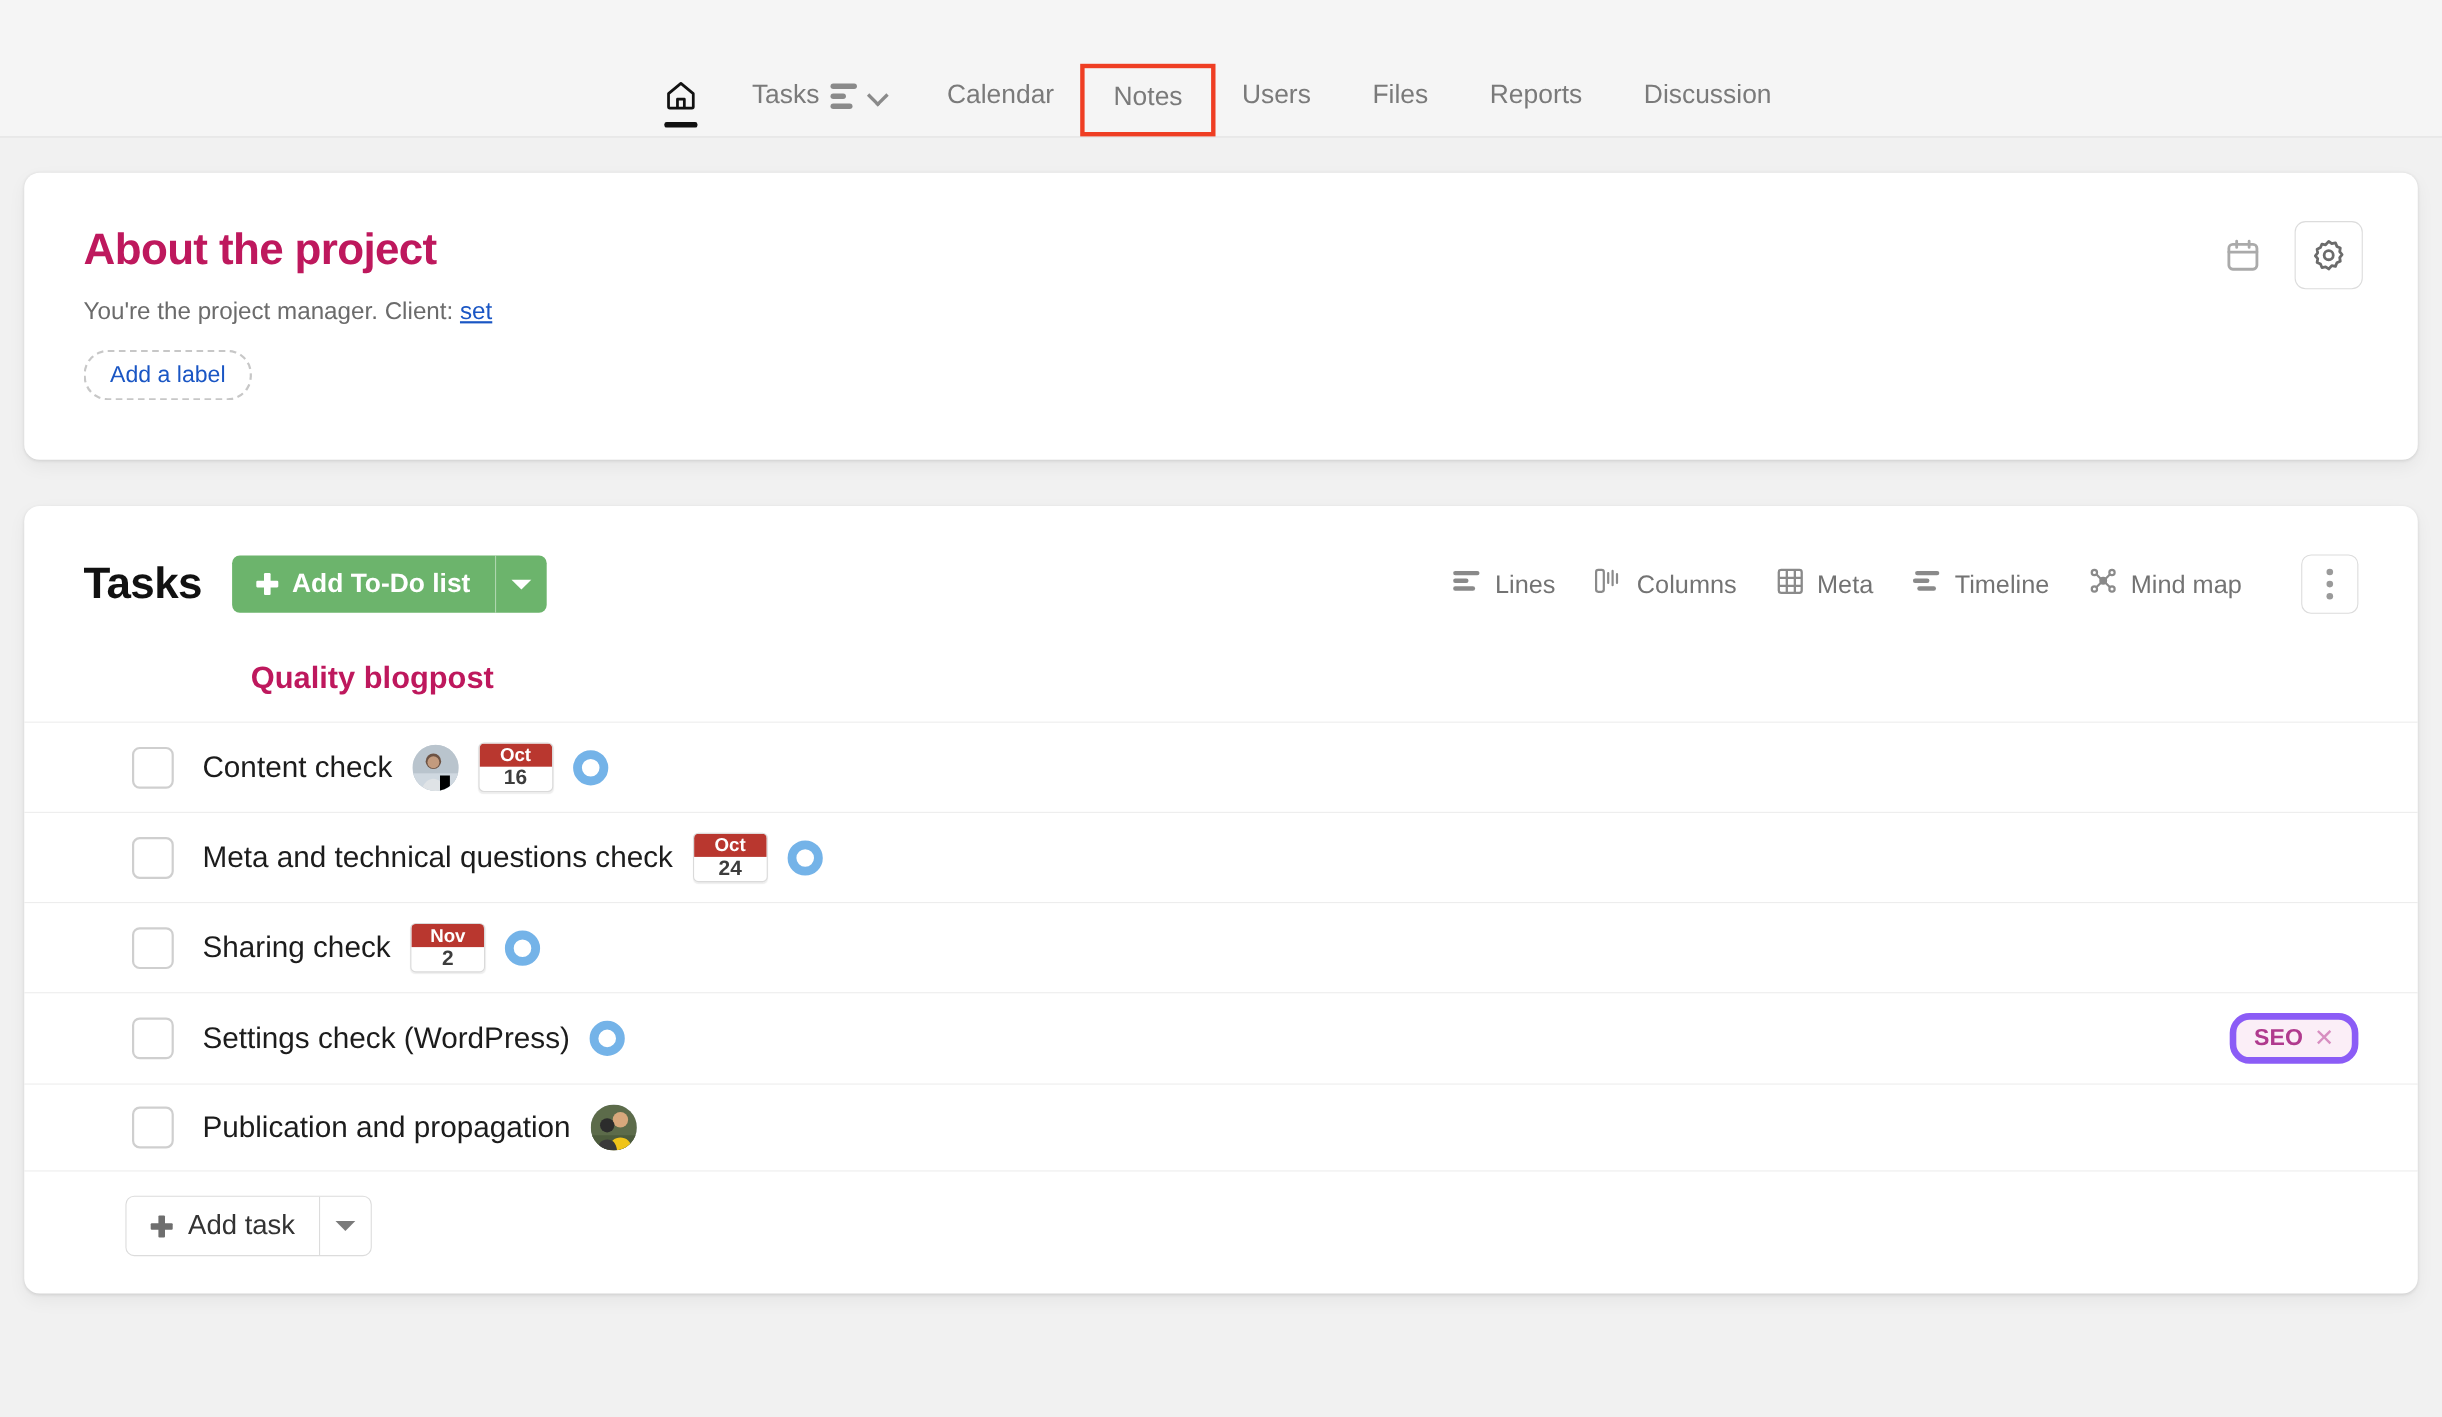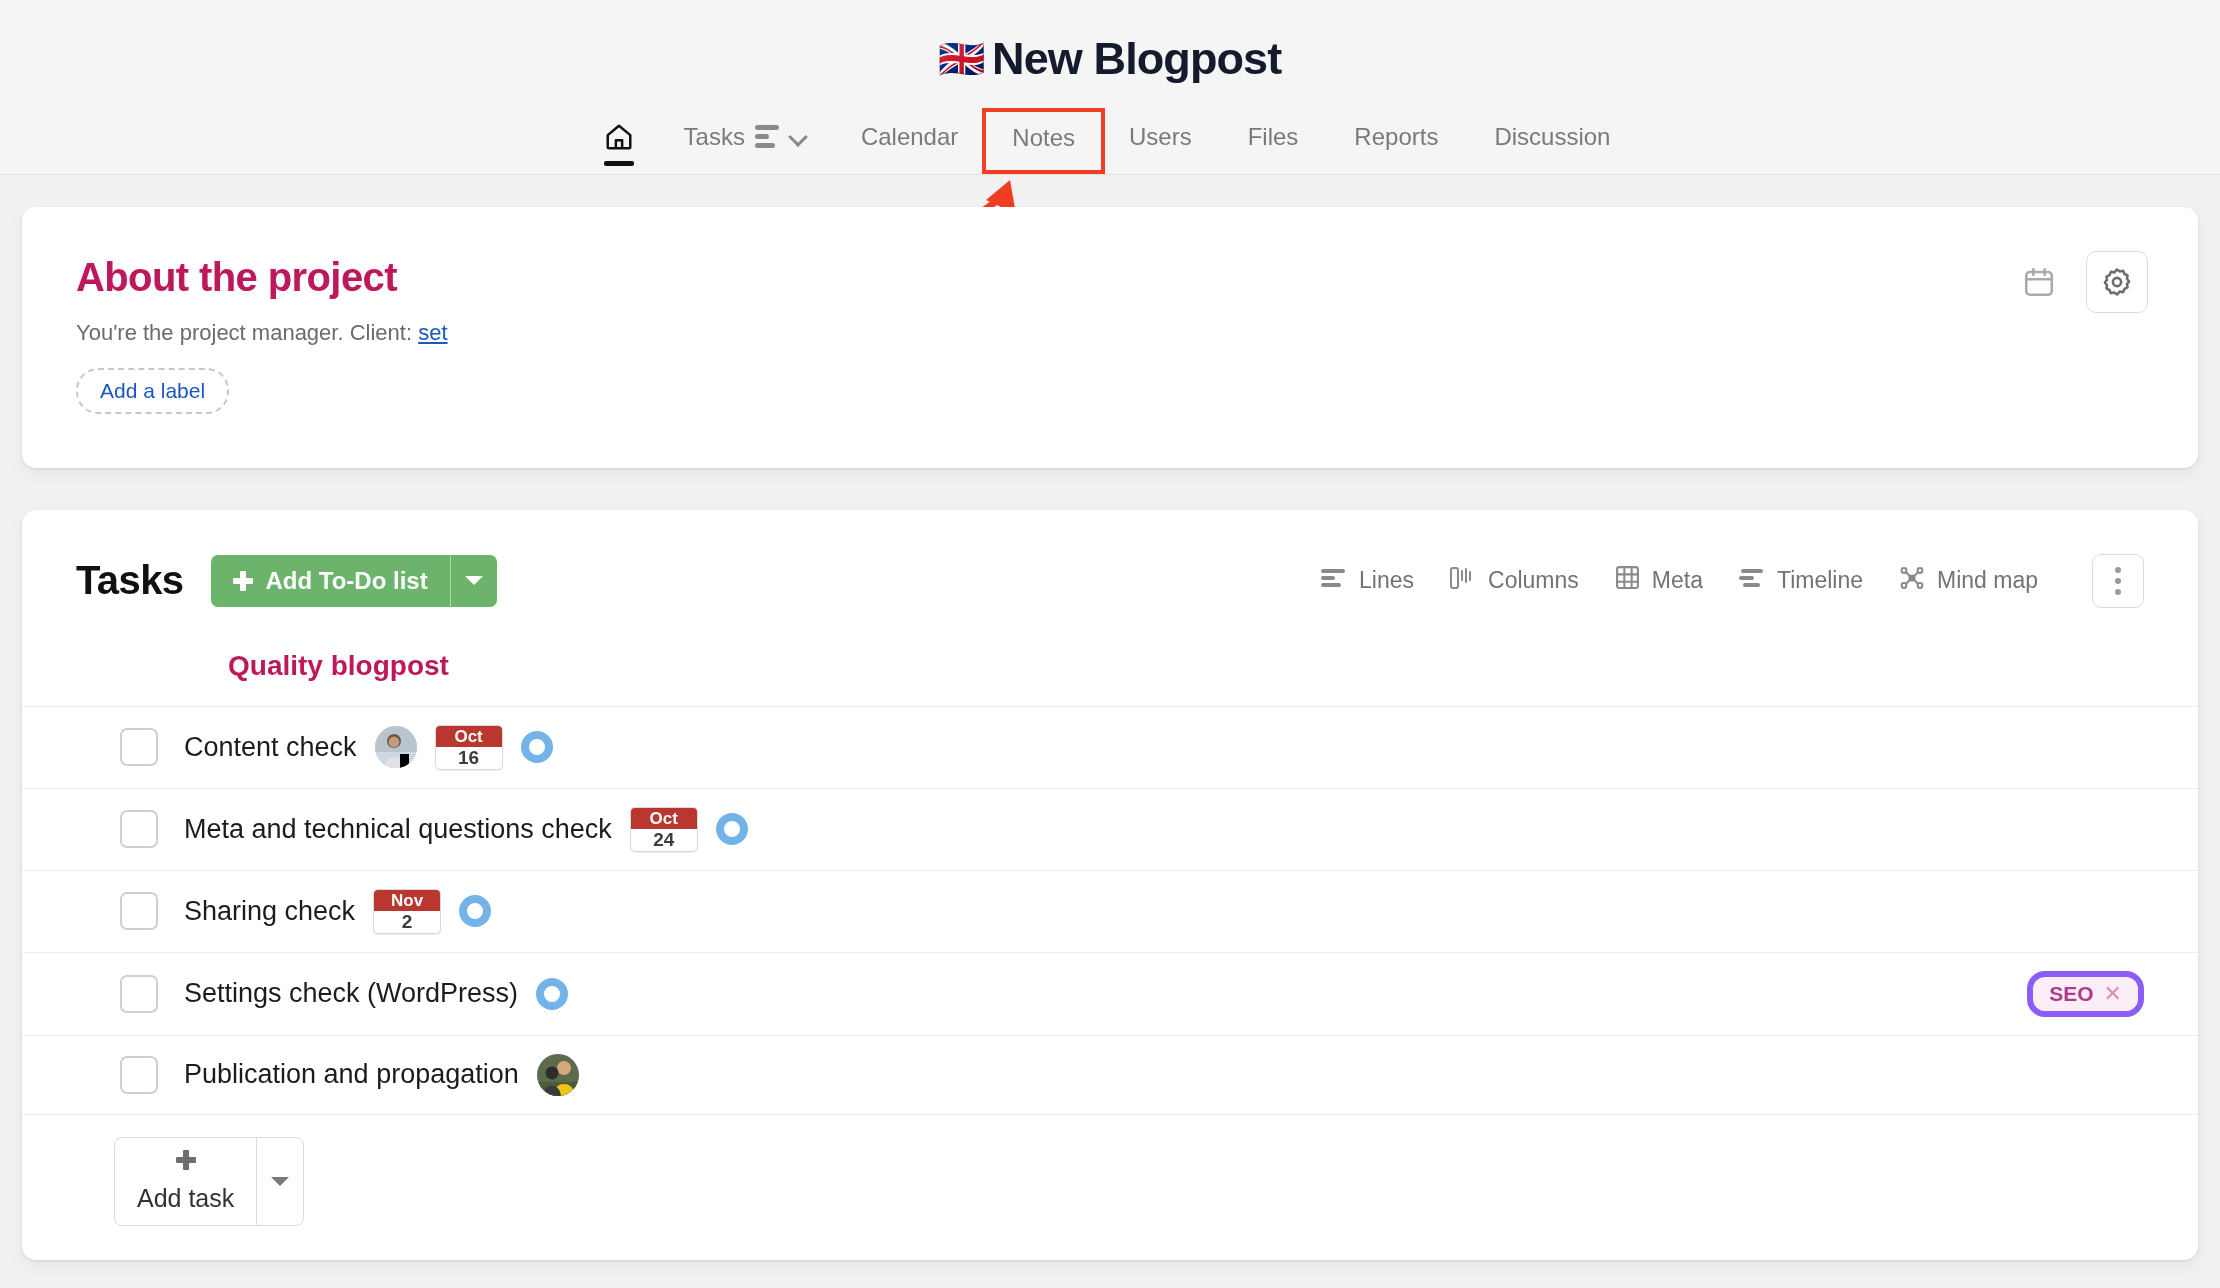--- a/index.html
+++ b/index.html
@@ -213,37 +213,34 @@
   .tag-x { color: #d78ec0; font-size: 22px; font-weight: normal; line-height: 1; cursor: pointer; }
 
   .add-task-wrap { border-top: 1px solid #ededed; padding: 22px 54px 34px 92px; }
   .btn-addtask {
     display: inline-flex; align-items: stretch;
     border: 1px solid #dcdcdc; border-radius: 8px; background: #fff;
     overflow: hidden; cursor: pointer;
   }
   .btn-addtask .main-part {
     display: flex; align-items: center; gap: 14px;
-    padding: 12px 22px; font-size: 25px; color: #333; flex-direction: column;
+    padding: 12px 22px; font-size: 25px; color: #333;
   }
   .btn-addtask .divider { width: 1px; background: #dcdcdc; }
   .btn-addtask .drop { display: flex; align-items: center; justify-content: center; width: 46px; }
   .plus-g { position: relative; width: 20px; height: 20px; display: inline-block; }
   .plus-g::before, .plus-g::after { content: ""; position: absolute; background: #6e6e6e; border-radius: 1px; }
   .plus-g::before { left: 0; top: 7px; width: 20px; height: 6px; }
   .plus-g::after { top: 0; left: 7px; width: 6px; height: 20px; }
 </style>
 </head>
 <body>
 
 <div class="header">
 
-  <div class="page-title">
-    <span class="flag">🇬🇧</span><span>New Blogpost</span>
-  </div>
 
   <div class="navbar">
 
     <div class="nav-item nav-home">
       <span class="icon-home">
         <svg width="30" height="30" viewBox="0 0 24 24" fill="none" stroke="#111" stroke-width="2" stroke-linejoin="round">
           <path d="M3 10.5 12 3l9 7.5V20a1 1 0 0 1-1 1H4a1 1 0 0 1-1-1z"></path>
           <path d="M9.5 21v-6.5h5V21"></path>
         </svg>
       </span>

